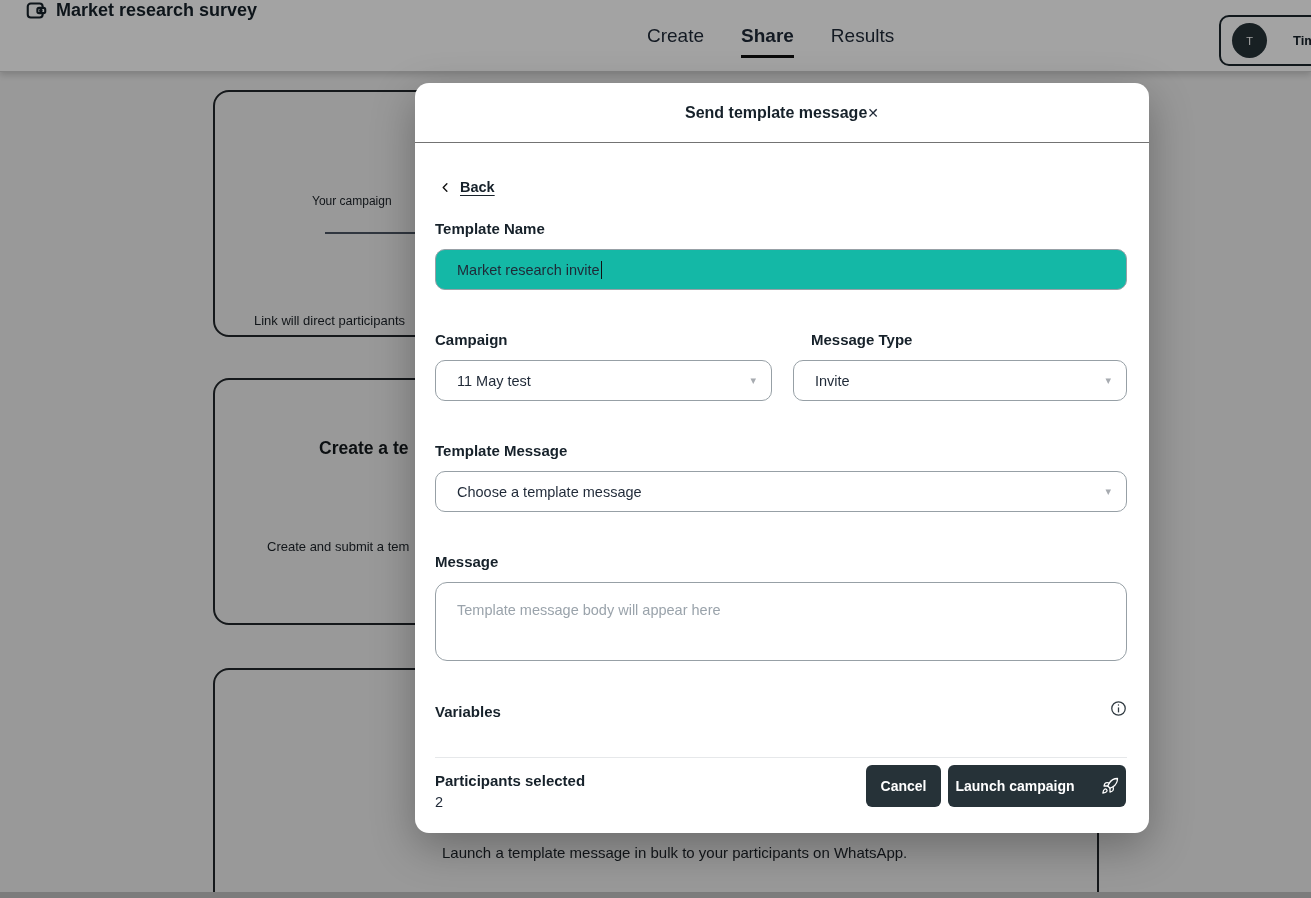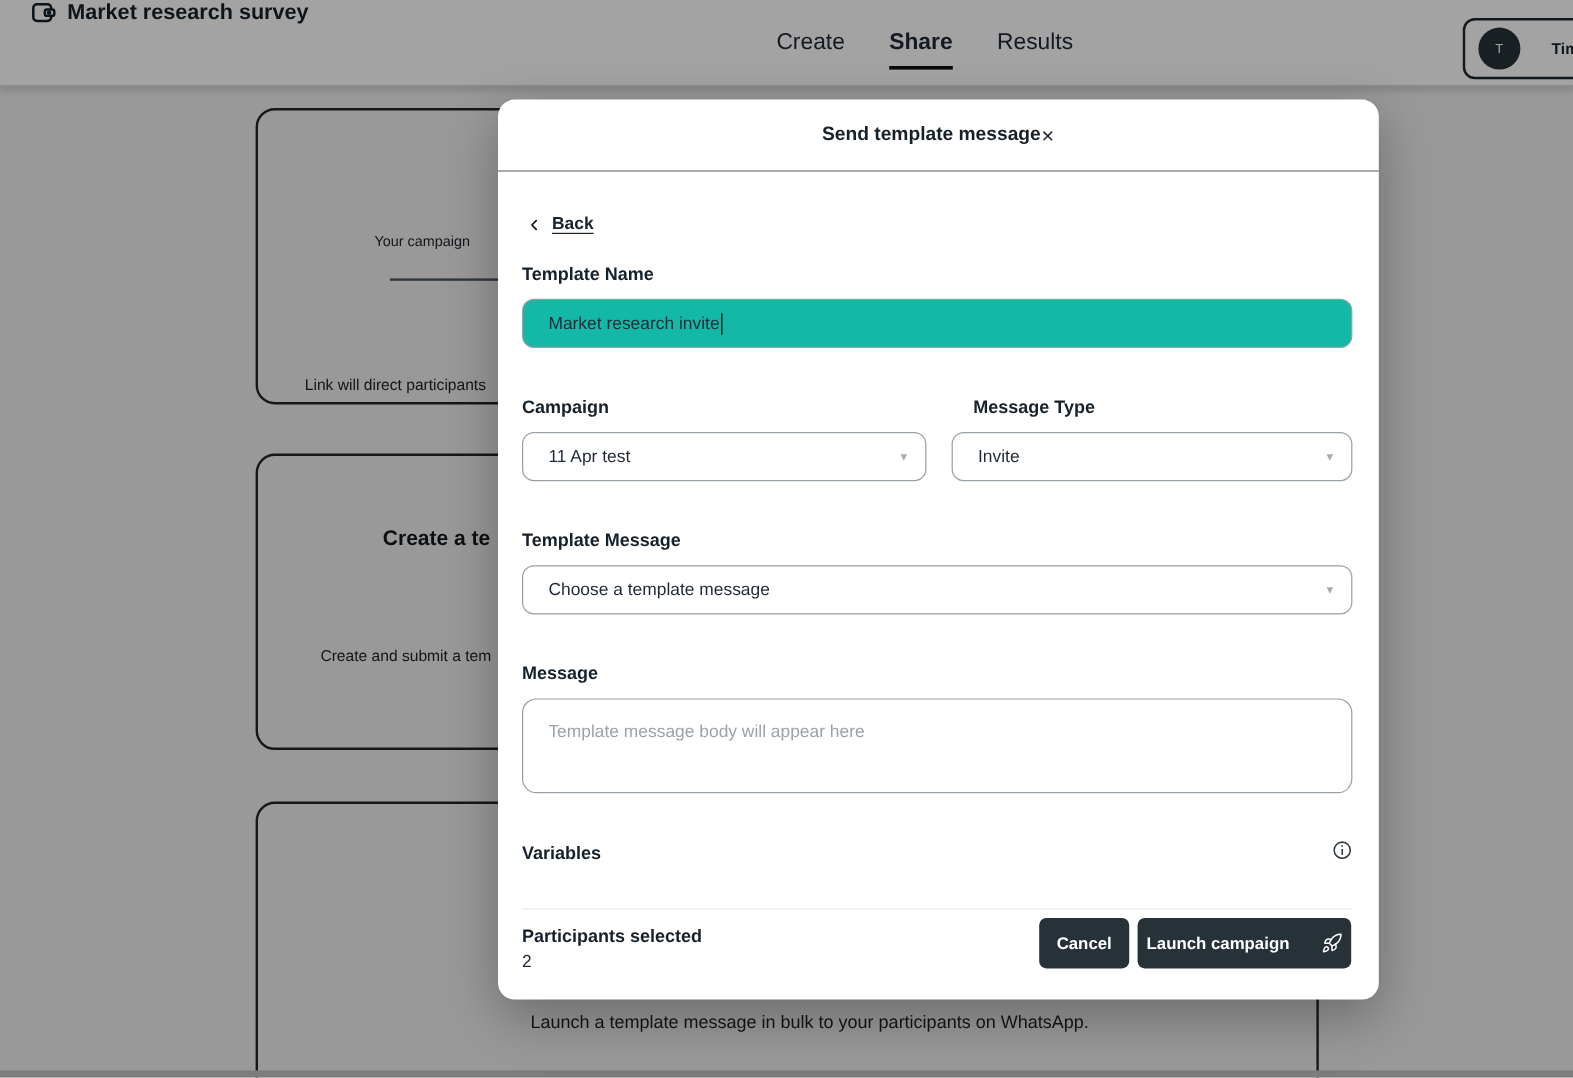--- a/index.html
+++ b/index.html
@@ -180,21 +180,21 @@
   </div>
 
   <div class="field-label lbl-template-name">Template Name</div>
   <div class="text-input">
     <span>Market research invite</span>
     <span class="caret-bar"></span>
   </div>
 
   <div class="field-label lbl-campaign">Campaign</div>
   <div class="select sel-campaign">
-    <span>11 Apr test</span>
+    <span>11 May test</span>
     <span class="caret">▾</span>
   </div>
 
   <div class="field-label lbl-message-type">Message Type</div>
   <div class="select sel-message-type">
     <span>Invite</span>
     <span class="caret">▾</span>
   </div>
 
   <div class="field-label lbl-template-message">Template Message</div>

